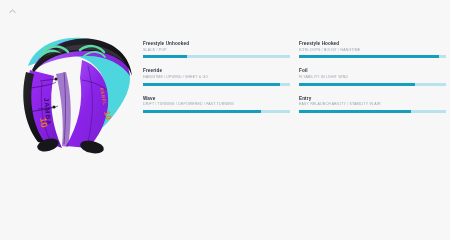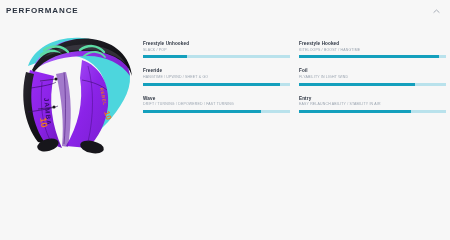--- a/index.html
+++ b/index.html
@@ -117,21 +117,20 @@
     height: 3px;
     background: #14a0bd;
   }
 </style>
 </head>
 <body>
 
 <div class="panel">
 
   <div class="panel-header">
-    <div class="panel-title">PERFORMANCE</div>
     <div class="collapse-btn">
       <svg viewBox="0 0 12 12" width="9" height="9" aria-hidden="true">
         <path d="M2.5 7.2 L6 4 L9.5 7.2" fill="none" stroke="#8d96a3" stroke-width="1" stroke-linecap="round" stroke-linejoin="round"></path>
       </svg>
     </div>
   </div>
 
   <div class="product-figure">
     <svg viewBox="0 0 136 134" aria-hidden="true">
       <defs>

